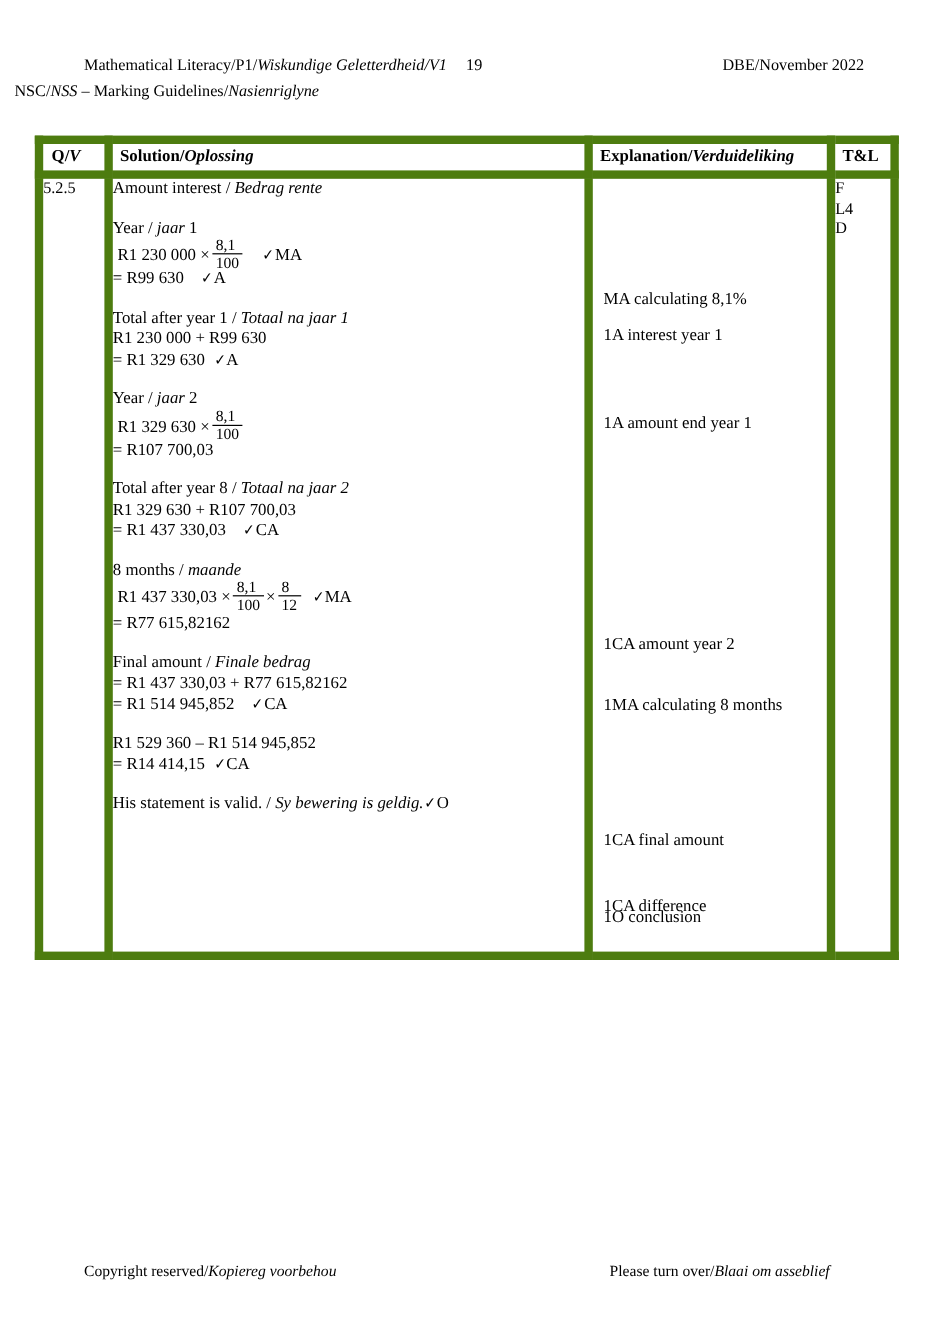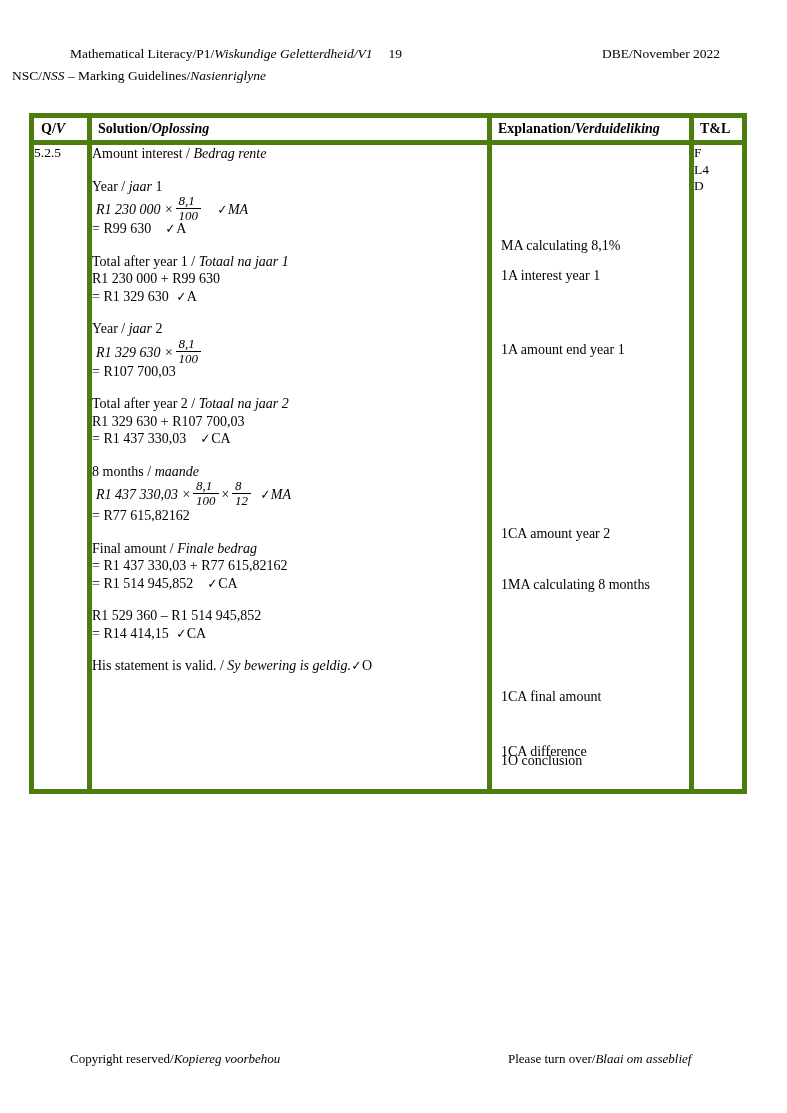--- a/index.html
+++ b/index.html
@@ -65,21 +65,21 @@
   
   .grid {
     position: absolute;
     left: 29px;
     top: 113px;
     width: 715px;
     border-collapse: collapse;
     table-layout: fixed;
   }
   .grid td, .grid th {
-    border: 5px solid #4d7c0f;
+    border: 7px solid #4d7c0f;
     vertical-align: top;
     padding: 0;
     font-weight: normal;
     text-align: left;
   }
   .col-qv  { width: 58px; }
   .col-sol { width: 400px; }
   .col-exp { width: 202px; }
   .col-tl  { width: 53px; }
 
@@ -141,21 +141,20 @@
   }
   .frac .den {
     display: block;
     border-top: 1px solid #000;
     padding: 0 3px;
   }
   .eqline {
     white-space: nowrap;
     height: 30px;
     line-height: 30px;
-    font-style: italic;
   }
   .tick {
     font-family: "DejaVu Sans", sans-serif;
     font-size: 13px;
     display: inline-block;
     transform: scaleX(0.9);
   }
   .mark { white-space: nowrap; }
   .sp-l { margin-left: 14px; }
   .sp-s { margin-left: 7px; }
@@ -250,21 +249,21 @@
           <div class="line"><span>Year / </span><span class="it">jaar</span><span> 2</span></div>
 
           <div class="eqline">
             <span style="margin-left:4px">R1 329 630  ×</span><span class="frac"><span class="num">8,1</span><span class="den">100</span></span>
           </div>
 
           <div class="line" style="margin-top:-5px;">= R107 700,03</div>
 
           <div class="gap-lg"></div>
 
-          <div class="line"><span>Total after year 2 / </span><span class="it">Totaal na jaar 2</span></div>
+          <div class="line"><span>Total after year 8 / </span><span class="it">Totaal na jaar 2</span></div>
           <div class="line">R1 329 630 + R107 700,03</div>
           <div class="line"><span>= R1 437 330,03</span><span class="mark sp-l"><span class="tick">✓</span><span>CA</span></span></div>
 
           <div class="gap-lg"></div>
 
           <div class="line"><span>8 months / </span><span class="it">maande</span></div>
 
           <div class="eqline">
             <span style="margin-left:4px">R1 437 330,03  ×</span><span class="frac"><span class="num">8,1</span><span class="den">100</span></span><span>×</span><span class="frac"><span class="num">8</span><span class="den">12</span></span><span class="mark sp-s"><span class="tick">✓</span><span>MA</span></span>
           </div>

